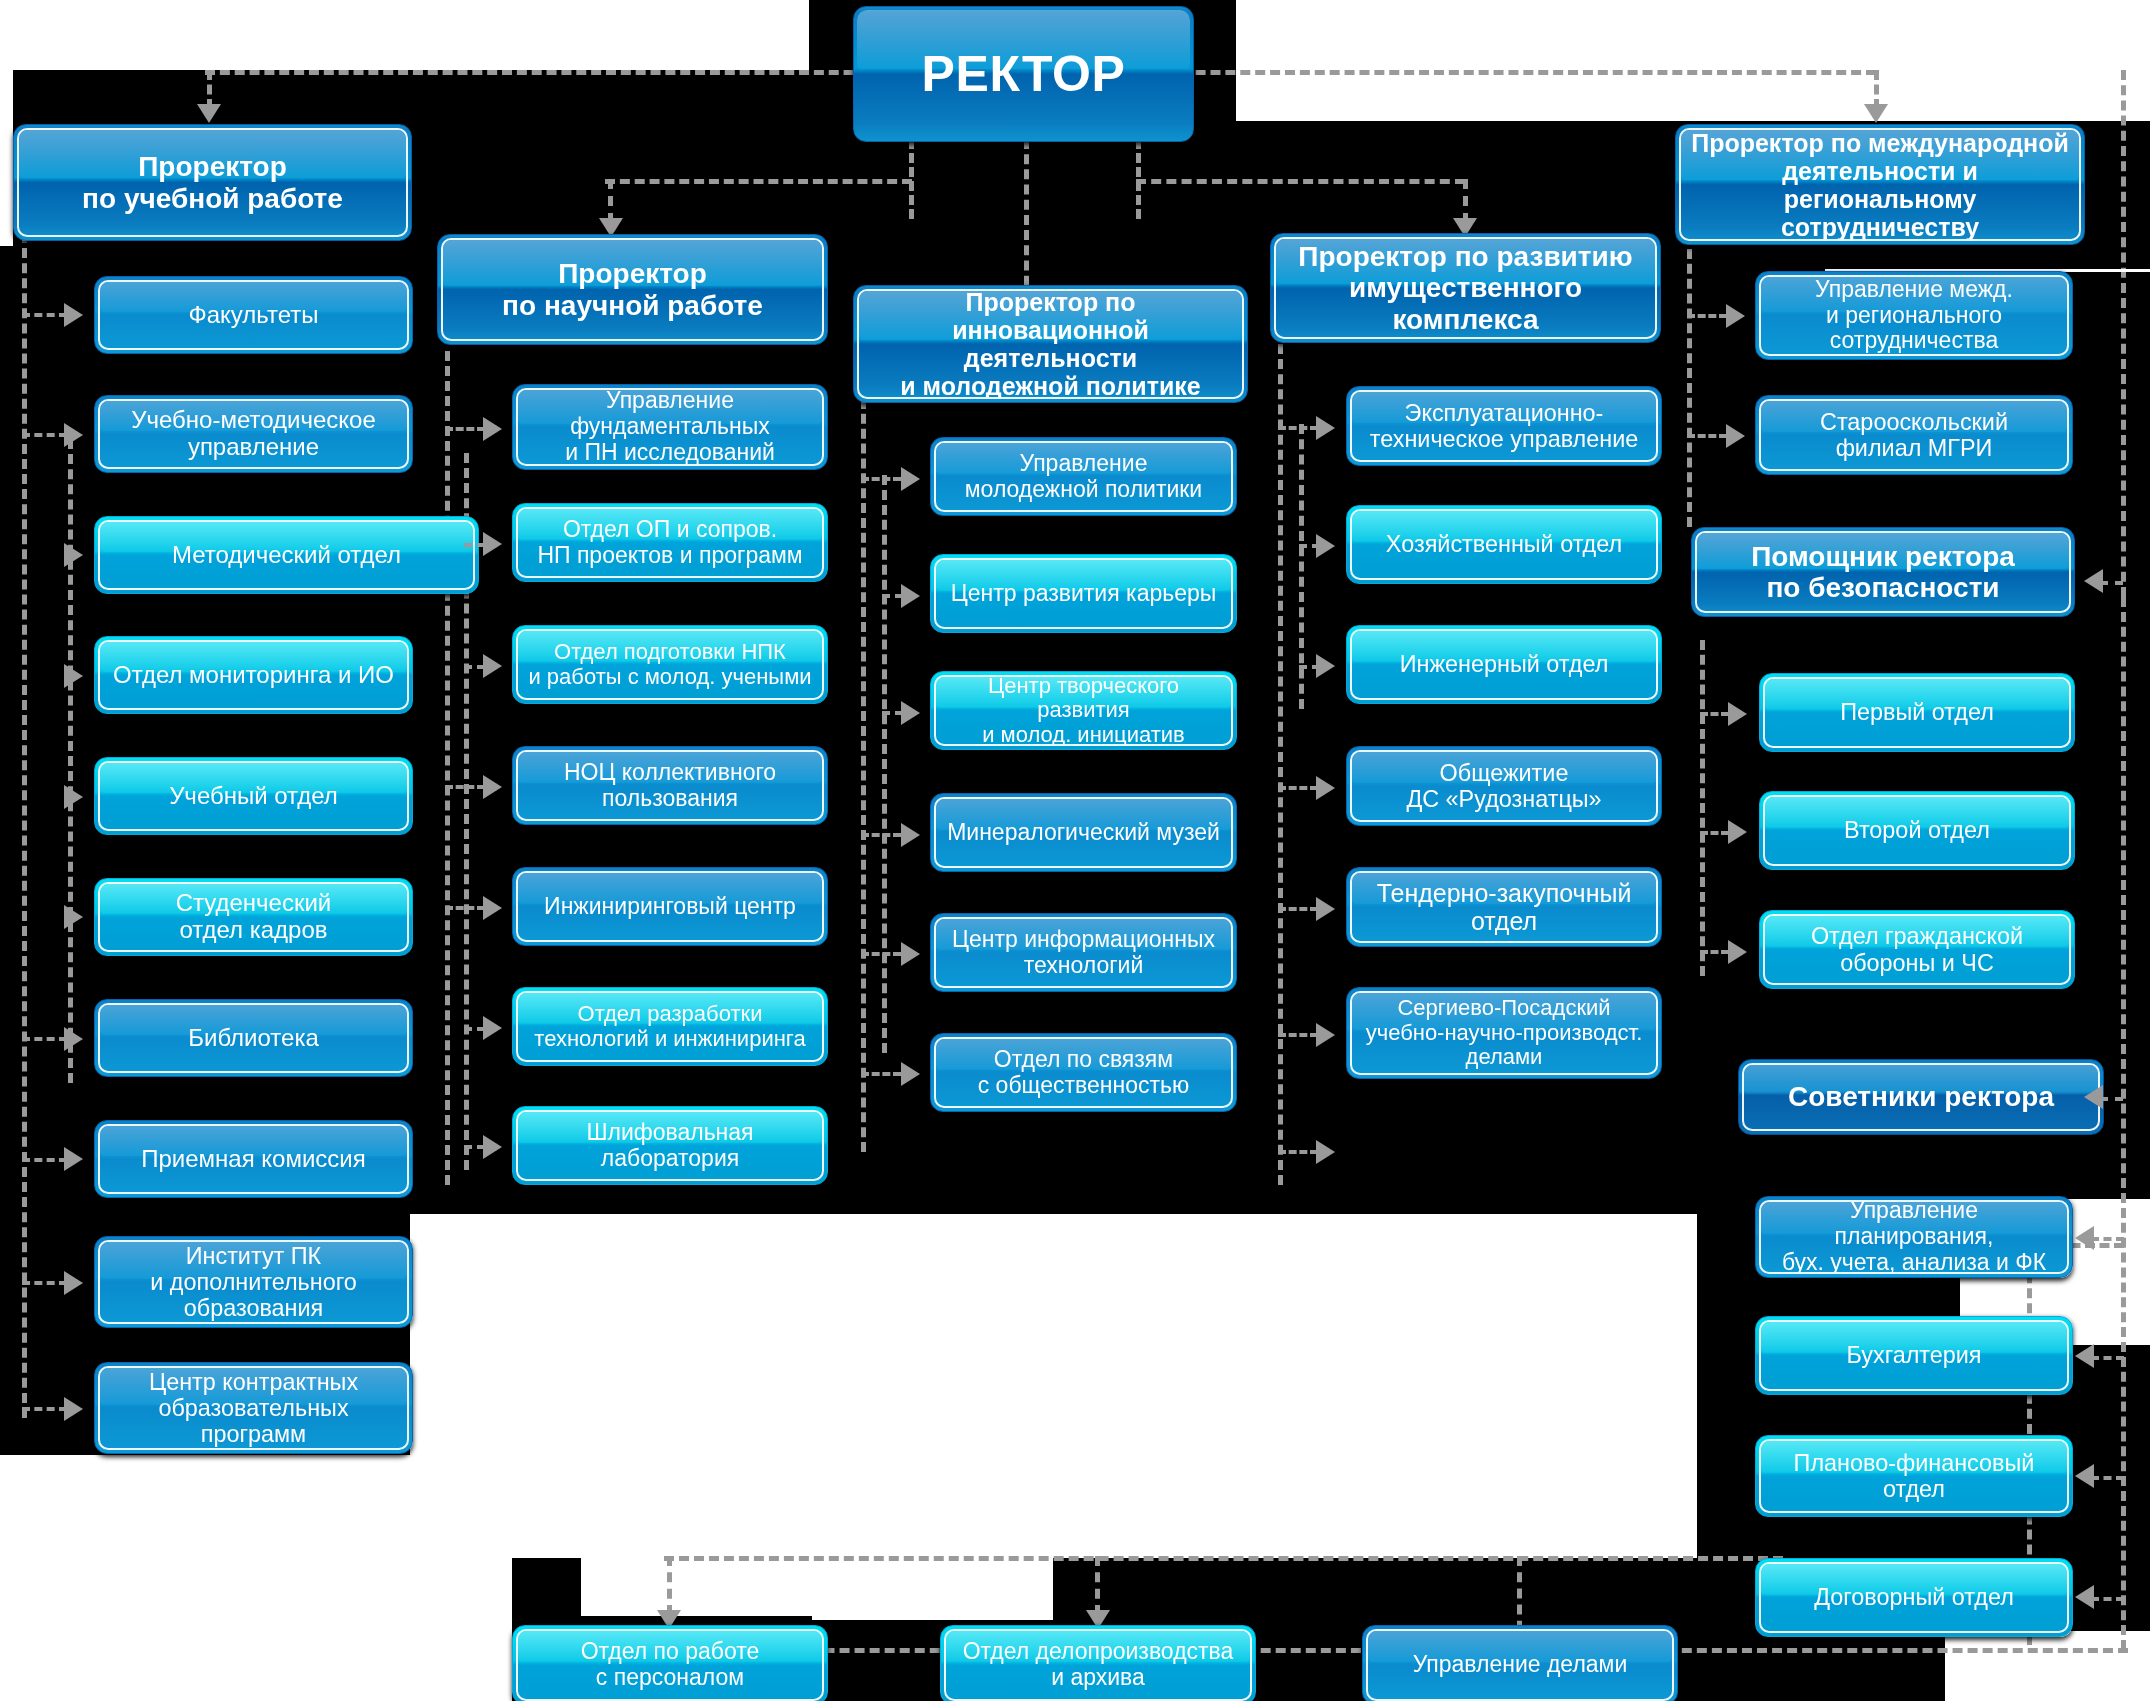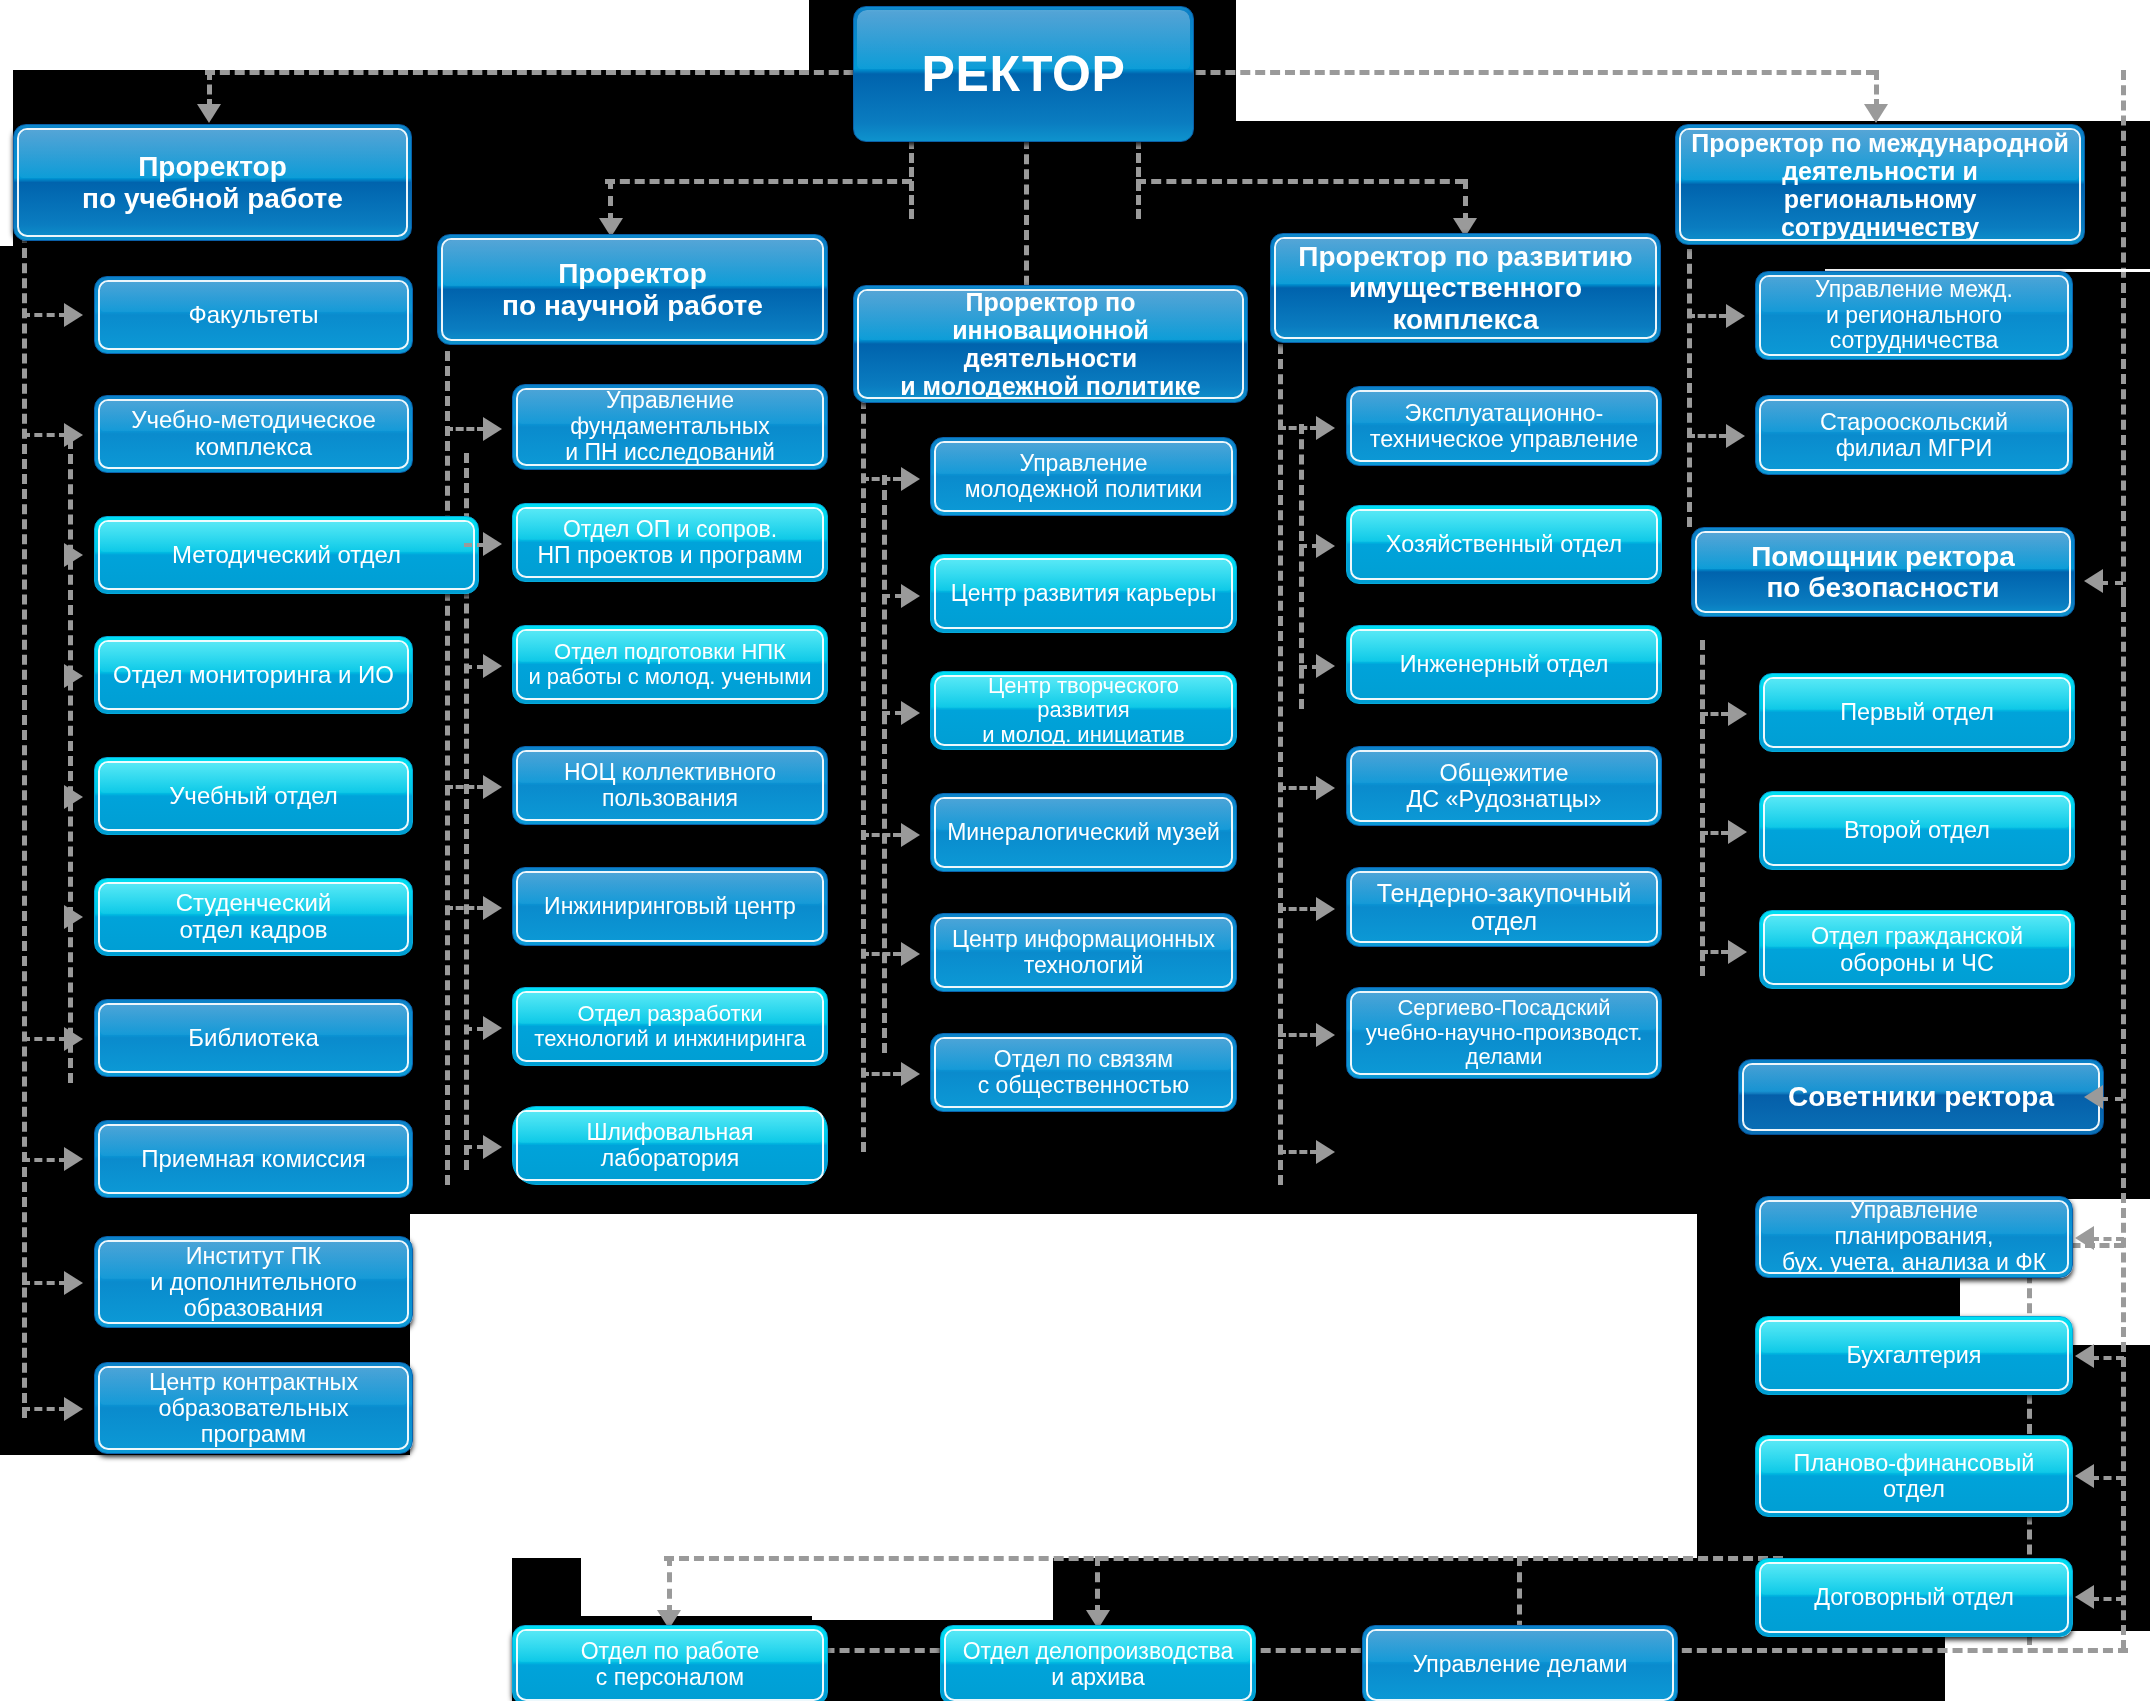--- a/index.html
+++ b/index.html
@@ -206,21 +206,21 @@
   </div>
 
   <div class="node v-blue" style="left:94px;top:276px;width:319px;height:78px;">
     <div class="inner">
         <span class="lbl" style="font-size:24px;">Факультеты</span>
       </div>
   </div>
   <div class="node v-blue" style="left:94px;top:395px;width:319px;height:78px;">
     <div class="inner">
         <span class="lbl" style="font-size:24px;">Учебно-методическое
-комплекса</span>
+управление</span>
       </div>
   </div>
   <div class="node v-cyan" style="left:94px;top:516px;width:385px;height:78px;">
     <div class="inner">
         <span class="lbl" style="font-size:24px;">Методический отдел</span>
       </div>
   </div>
   <div class="node v-cyan" style="left:94px;top:636px;width:319px;height:78px;">
     <div class="inner">
         <span class="lbl" style="font-size:24px;">Отдел мониторинга и ИО</span>
@@ -319,21 +319,21 @@
     <div class="inner">
         <span class="lbl" style="font-size:23px;">Инжиниринговый центр</span>
       </div>
   </div>
   <div class="node v-cyan" style="left:512px;top:987px;width:316px;height:79px;">
     <div class="inner">
         <span class="lbl" style="font-size:22px;">Отдел разработки
 технологий и инжиниринга</span>
       </div>
   </div>
-  <div class="node v-cyan" style="left:512px;top:1106px;width:316px;height:79px;border-radius:24px;">
+  <div class="node v-cyan" style="left:512px;top:1106px;width:316px;height:79px;">
     <div class="inner">
         <span class="lbl" style="font-size:23px;">Шлифовальная
 лаборатория</span>
       </div>
   </div>
 
   <div class="hline fine" style="left:445px;top:427px;width:40px;"></div>
   <div class="arrow right" style="left:483px;top:417px;"></div>
   <div class="hline fine" style="left:464px;top:543px;width:20.5px;"></div>
   <div class="arrow right" style="left:483px;top:532px;"></div>

